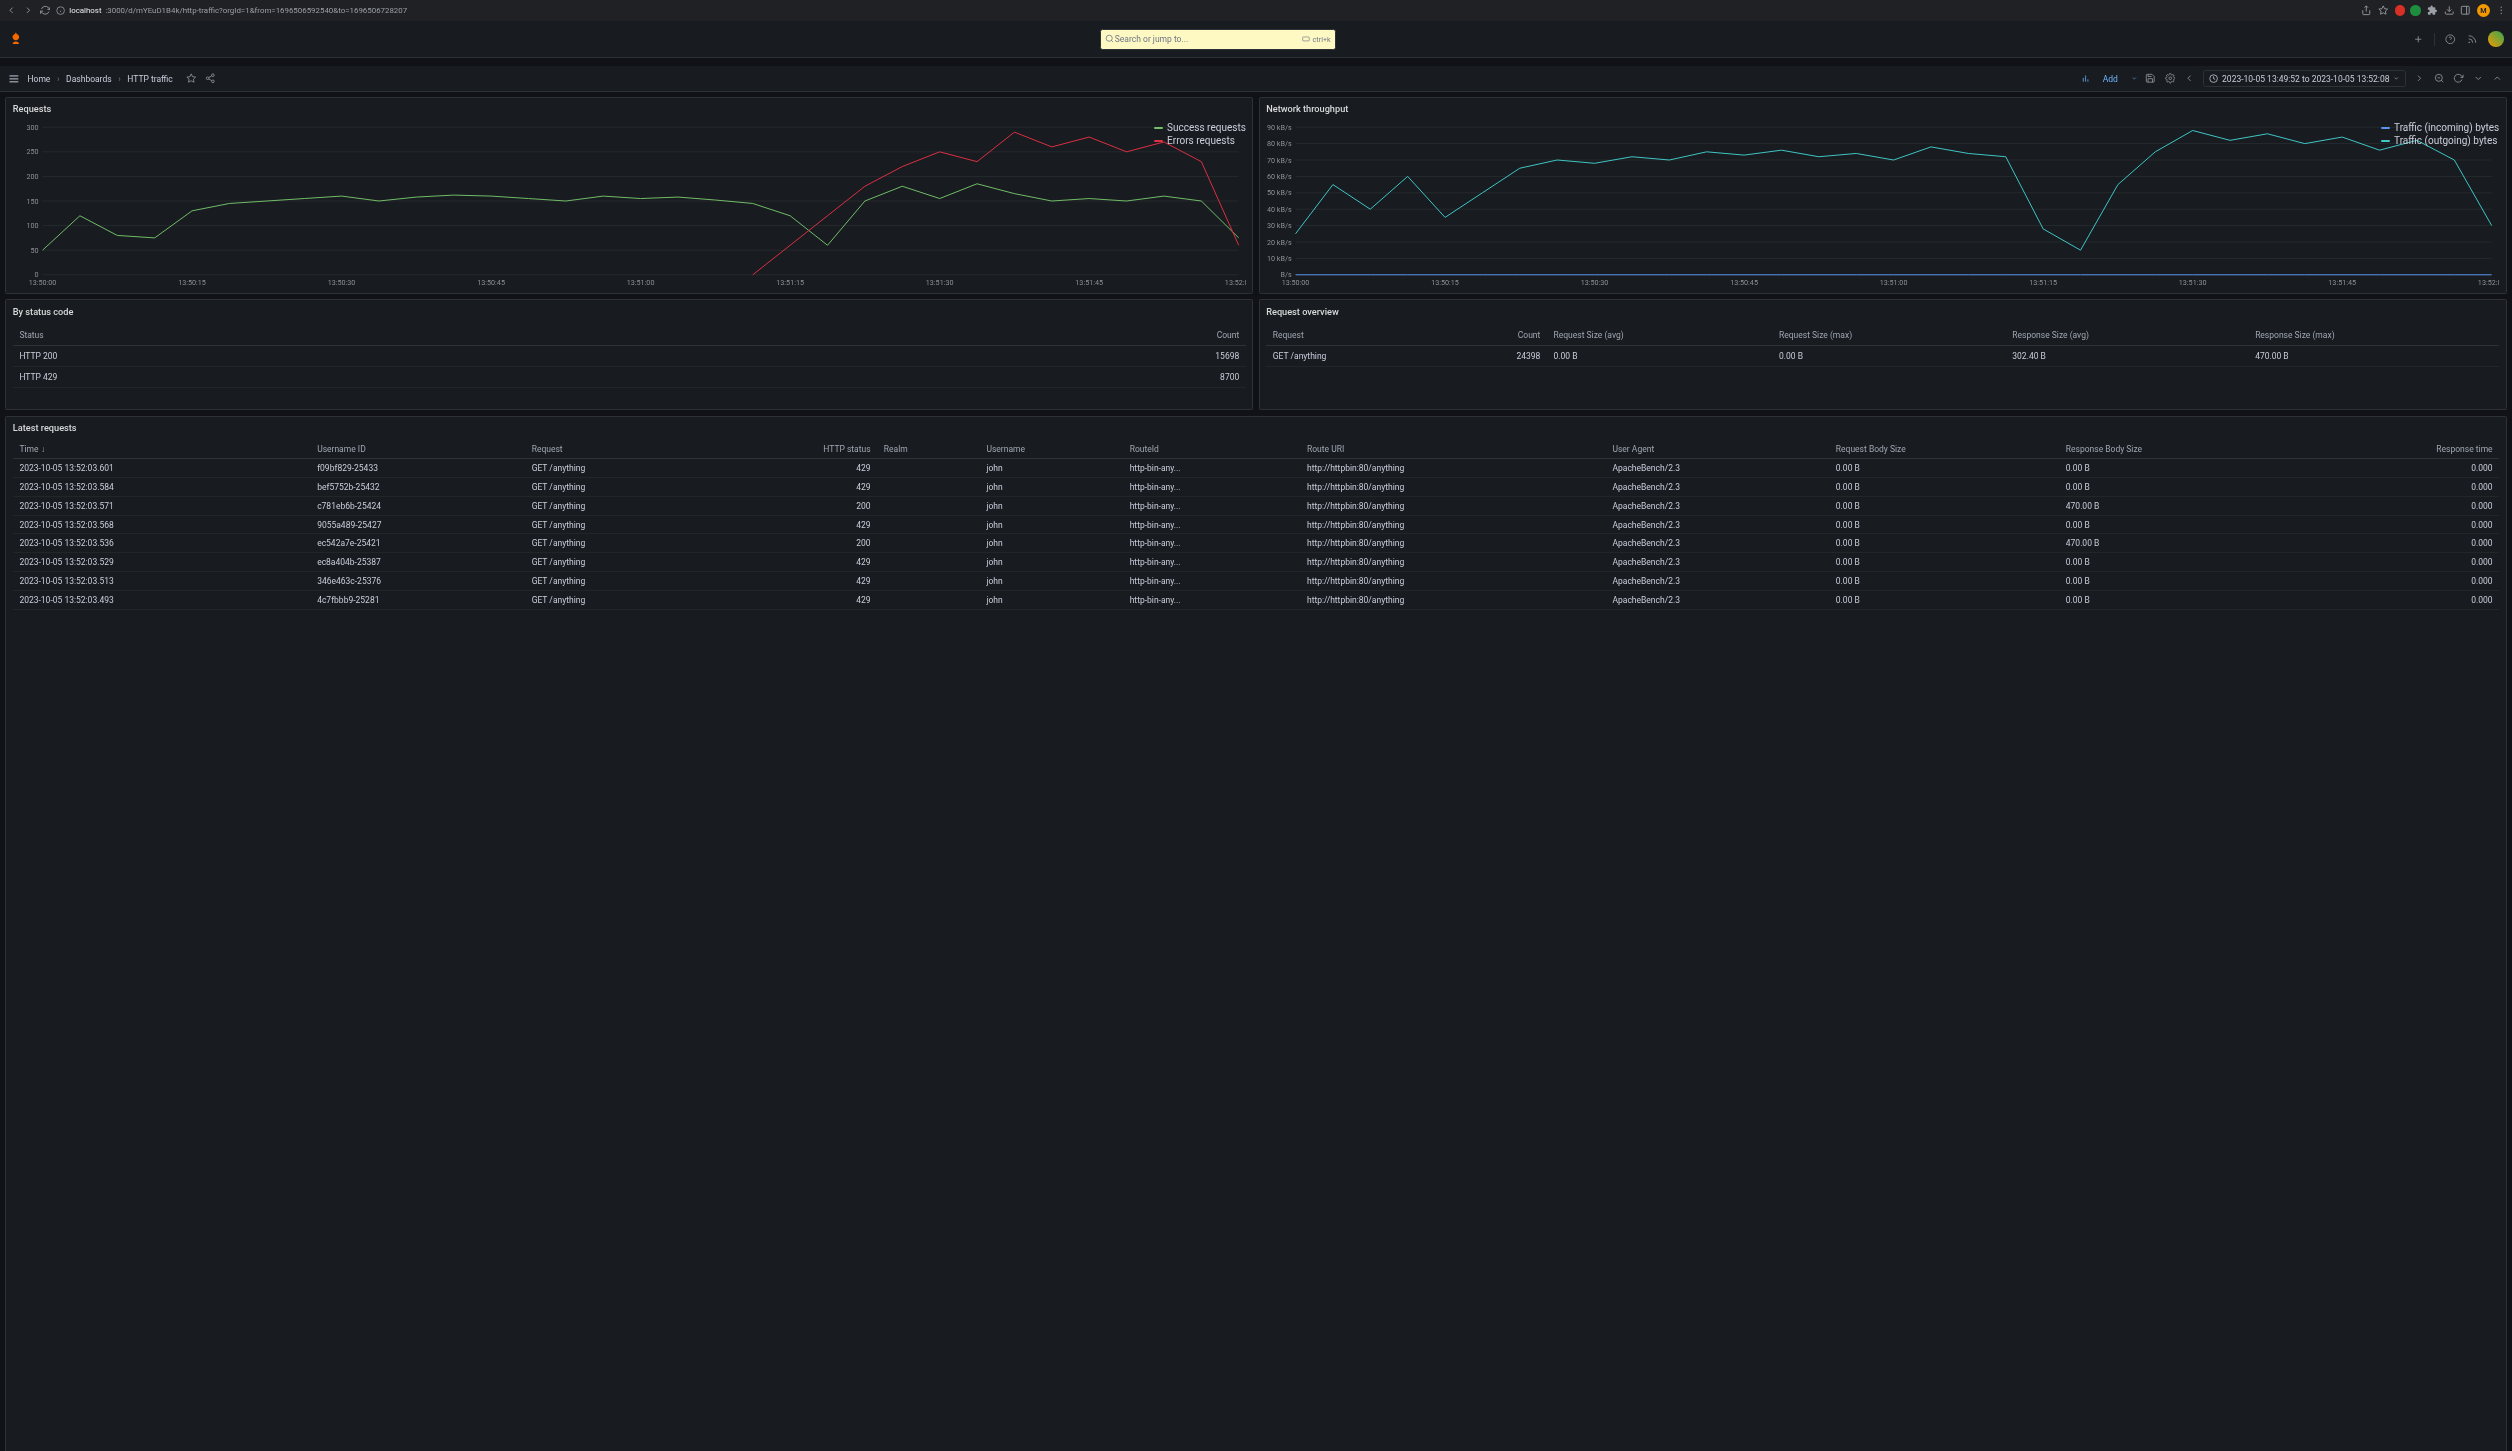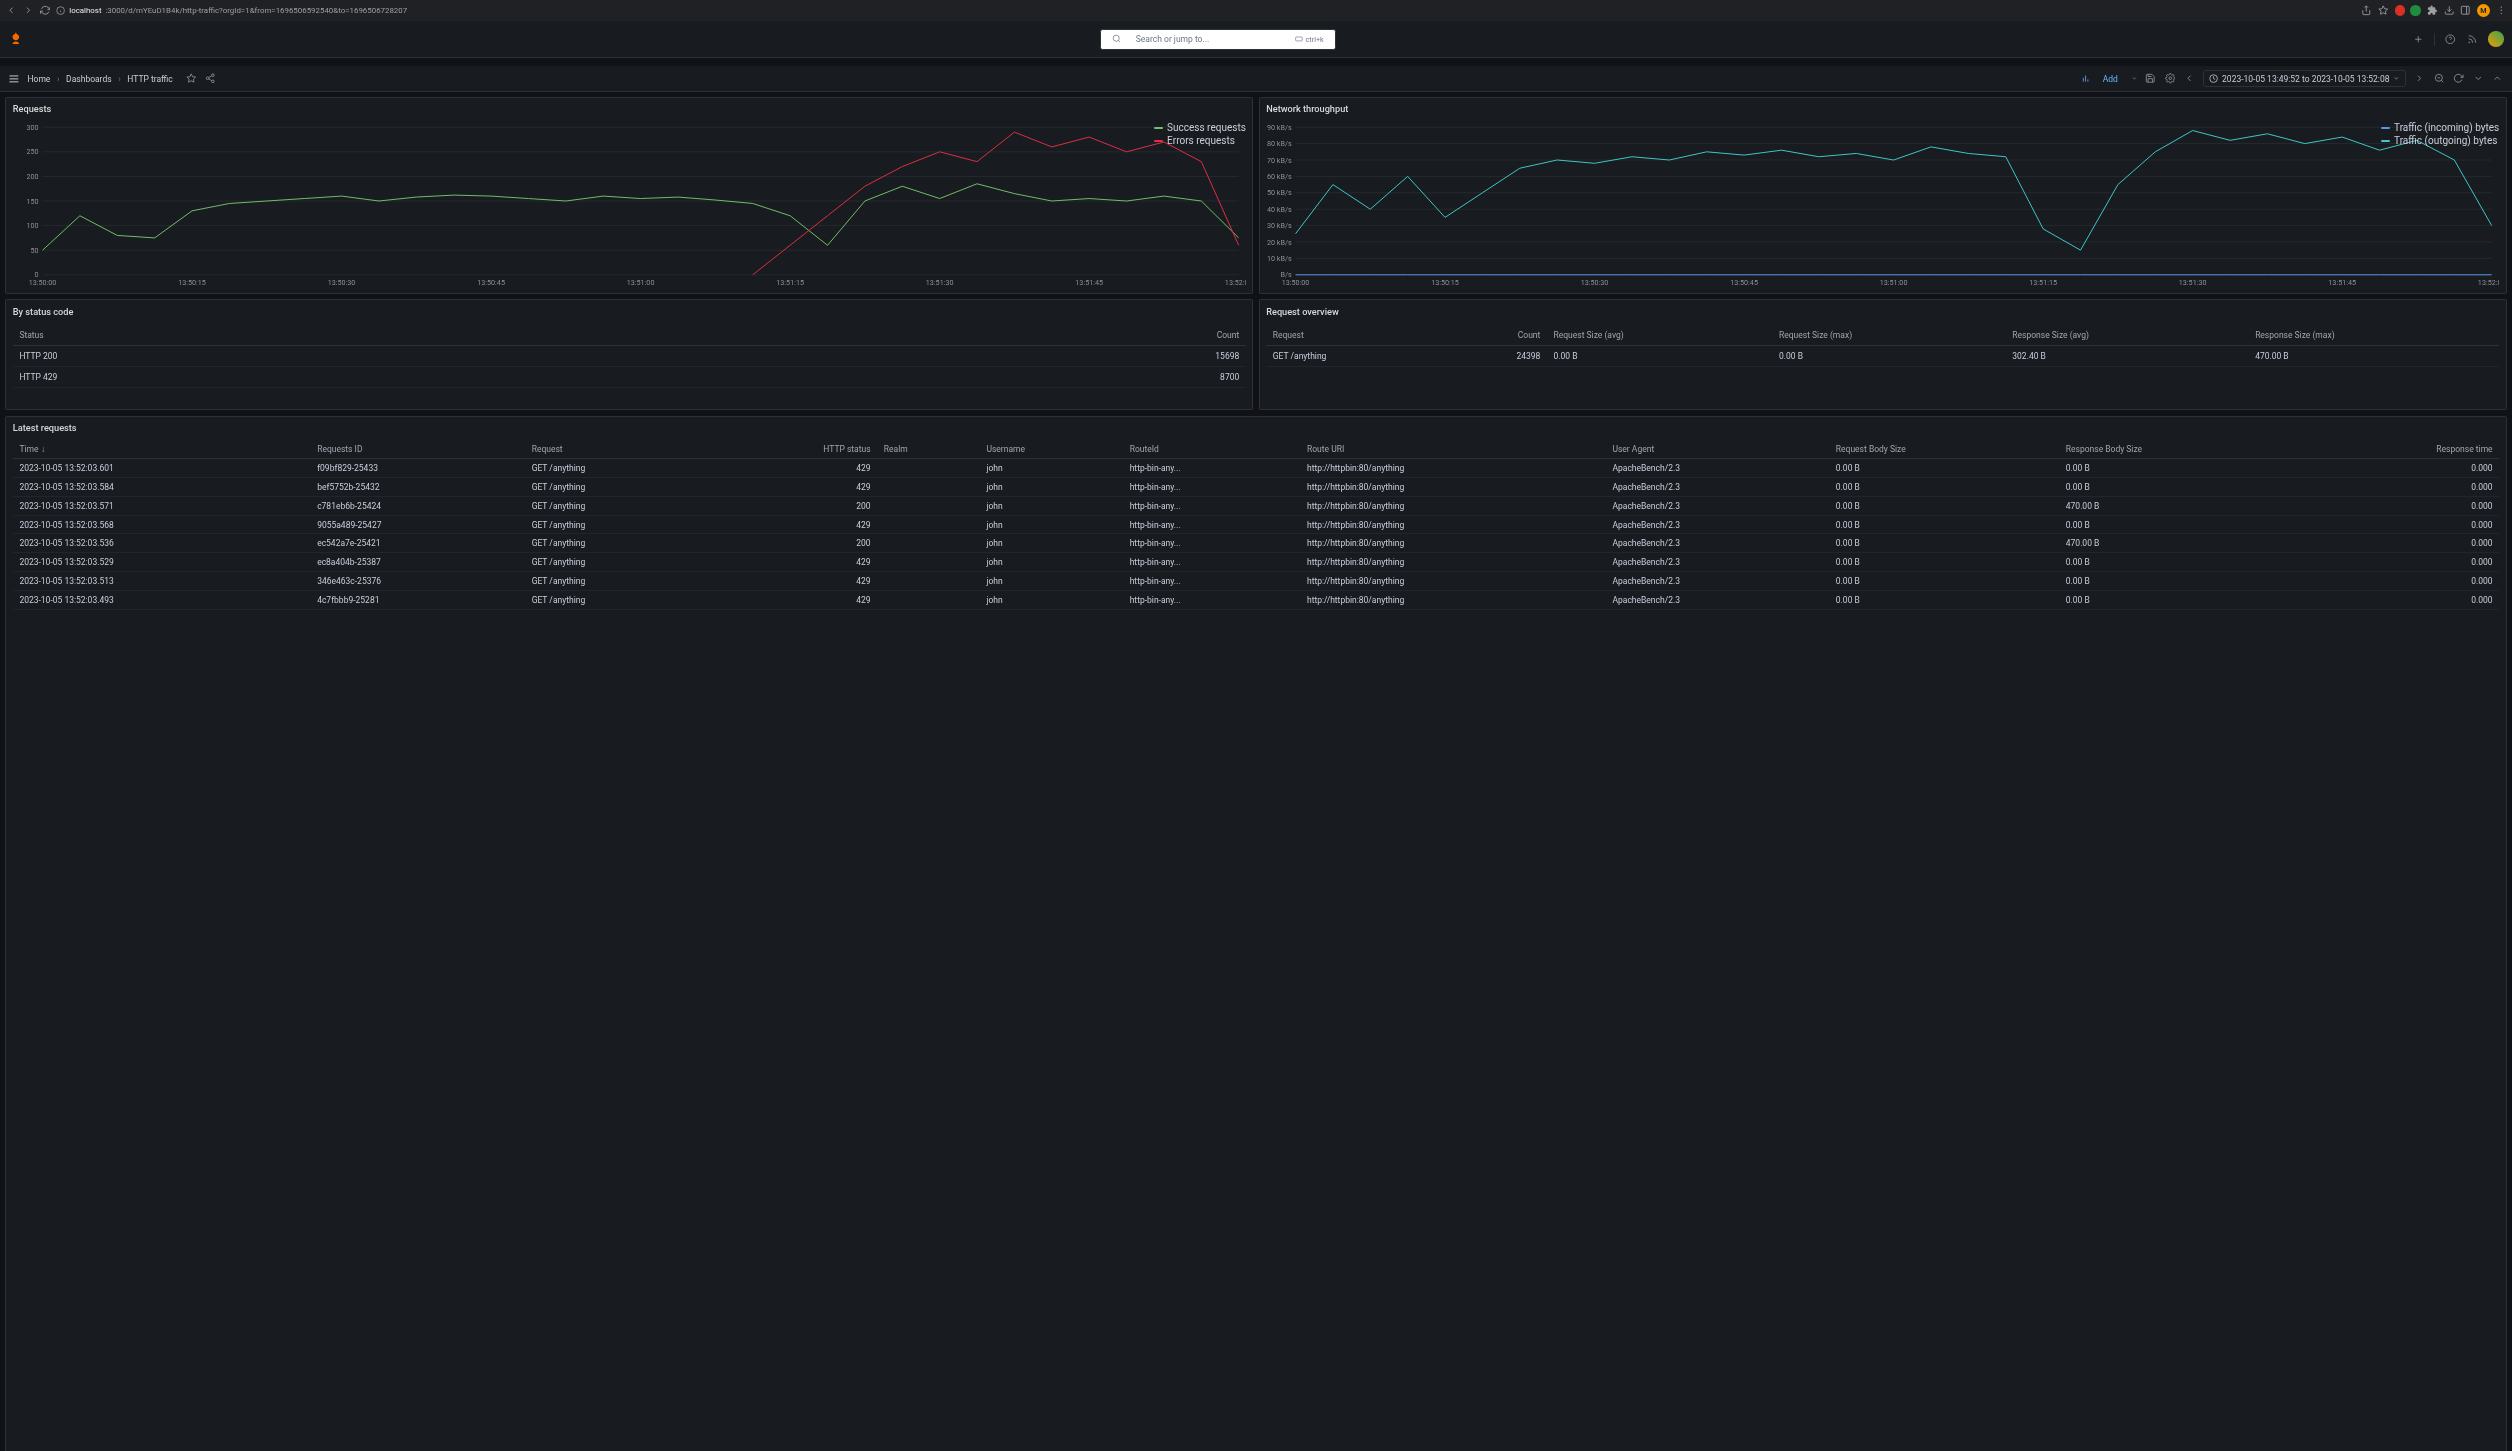--- a/index.html
+++ b/index.html
@@ -46,26 +46,26 @@
     padding:0 7.9px;
     gap:6.6px;
   }
   .gf-logo {
     width:15.7px; height:15.7px;
   }
   .search-box {
     margin-left:auto; margin-right:auto;
     width: 236px;
     height: 21px;
-    background:#ffffff;
+    background:#fef9c3;
     border:0.7px solid #2c3235;
     border-radius:2.6px;
-    display:flex; align-items:center; padding:0 11px;
+    display:flex; align-items:center; padding:0 4px;
     color:#6e7687;
-    gap:15px;
+    gap:1px;
     position:relative;
   }
   .search-box .kbd {
     margin-left:auto;
     display:flex; align-items:center; gap:2.6px;
     font-size:7.2px; color:#6e7687;
   }
   .gf-top-right { display:flex; align-items:center; gap:9.2px; color:#8e9297; }
   .gf-top-right .avatar { width:15.7px; height:15.7px; border-radius:50%; background:linear-gradient(45deg,#f29900,#34a853); }
 
@@ -502,21 +502,21 @@
     </div>
   </div>
 
   <div class="panel wide latest">
     <div class="panel-title">Latest requests</div>
     <div class="panel-body">
       <table class="tbl">
         <thead>
             <tr>
           <th><span>Time</span><span class="sort-ind">↓</span></th>
-          <th>Requests ID</th>
+          <th>Username ID</th>
           <th>Request</th>
           <th style="text-align:right">HTTP status</th>
           <th>Realm</th>
           <th>Username</th>
           <th>RouteId</th>
           <th>Route URI</th>
           <th>User Agent</th>
           <th>Request Body Size</th>
           <th>Response Body Size</th>
           <th>Response time</th>

